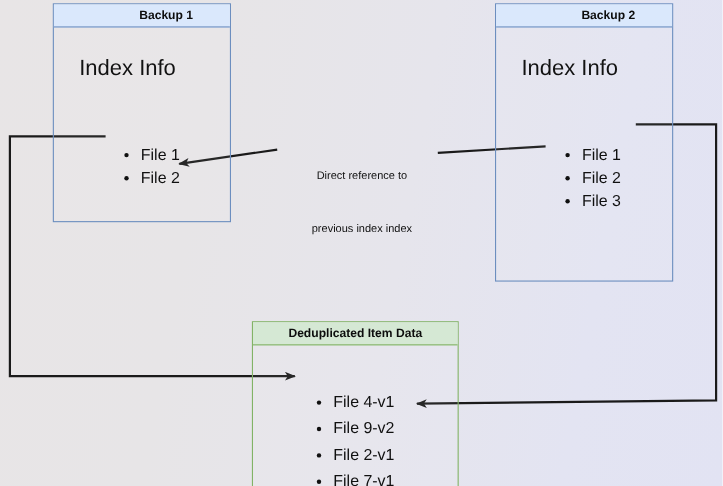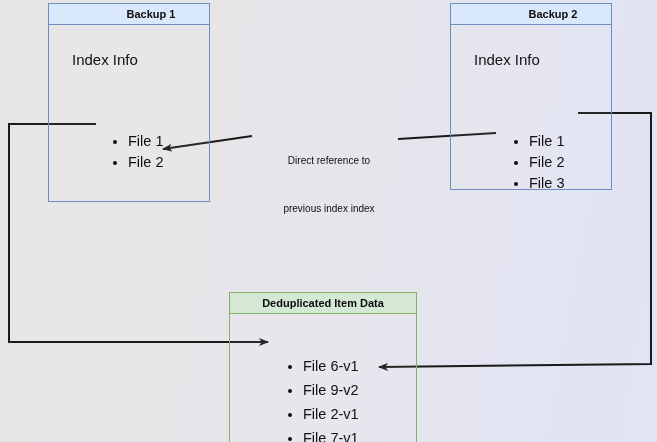--- a/index.html
+++ b/index.html
@@ -45,21 +45,21 @@
   .blue { border-color: #6c8ebf; }
   .blue .hdr { background: #dae8fc; border-bottom-color: #6c8ebf; padding-left: 44px; }
   .blue .body { background: transparent; }
   
   .green { border-color: #82b366; }
   .green .hdr { background: #d5e8d4; border-bottom-color: #82b366; }
   .green .body { background: transparent; }
 
   .index-label {
     position: absolute;
-    font-size: 15px;
+    font-size: 20px;
     color: #121212;
     white-space: nowrap;
   }
   ul.filelist {
     position: absolute;
     margin: 16px;
     padding: 0 0 0 15px;
     list-style: disc;
     font-size: 14.5px;
     color: #101010;
@@ -111,37 +111,37 @@
     <div class="hdr">Backup 1</div>
     <div class="body">
       <div class="index-label" style="left:23px; top:26px;">Index Info</div>
       <ul class="filelist" style="left:48px; top:90px;">
         <li>File 1</li>
         <li>File 2</li>
       </ul>
     </div>
   </div>
 
-  <div class="node blue" style="left:450px; top:3px; width:162px; height:187px;">
+  <div class="node blue" style="left:450px; top:3px; width:162px; height:253px;">
     <div class="hdr">Backup 2</div>
     <div class="body">
       <div class="index-label" style="left:23px; top:26px;">Index Info</div>
       <ul class="filelist" style="left:47px; top:90px;">
         <li>File 1</li>
         <li>File 2</li>
         <li>File 3</li>
       </ul>
     </div>
   </div>
 
   <div class="node green" style="left:229px; top:292px; width:188px; height:159px;">
     <div class="hdr">Deduplicated Item Data</div>
     <div class="body">
       <ul class="filelist wide" style="left:42px; top:24px;">
-        <li>File 6-v1</li>
+        <li>File 4-v1</li>
         <li>File 9-v2</li>
         <li>File 2-v1</li>
         <li>File 7-v1</li>
       </ul>
     </div>
   </div>
 
   <div class="edge-label" style="left:248px; top:121px; width:162px;">
     <div>Direct reference to</div>
     <div>previous index index</div>

